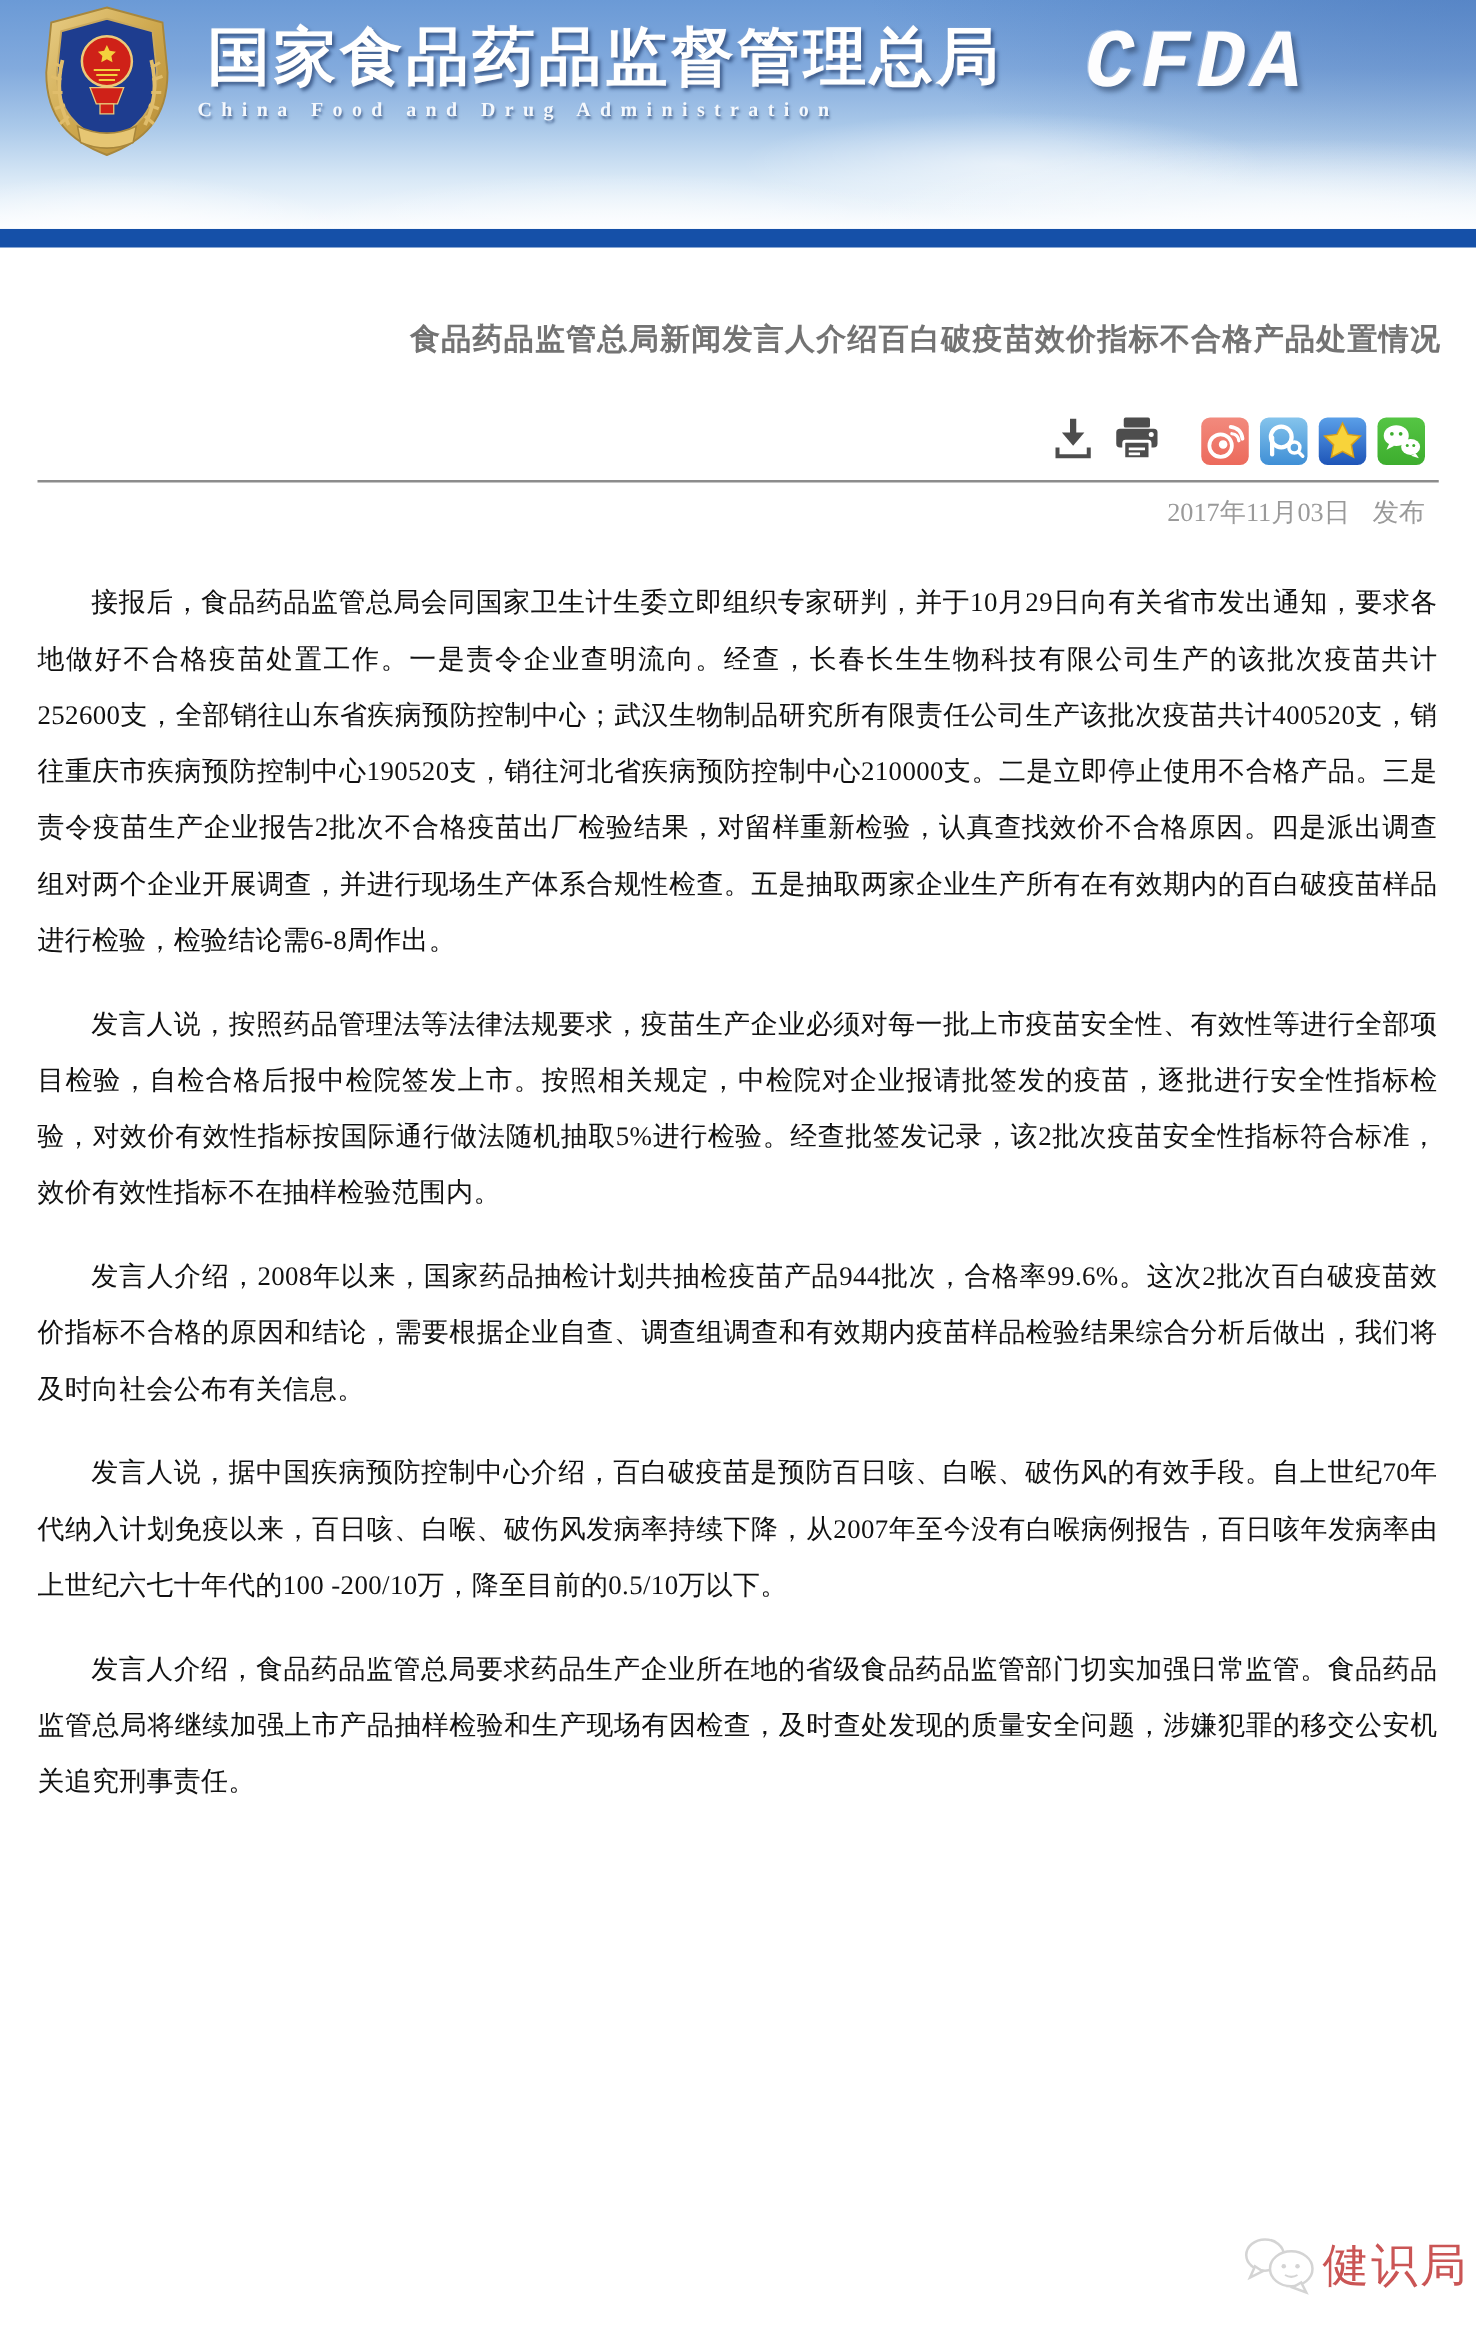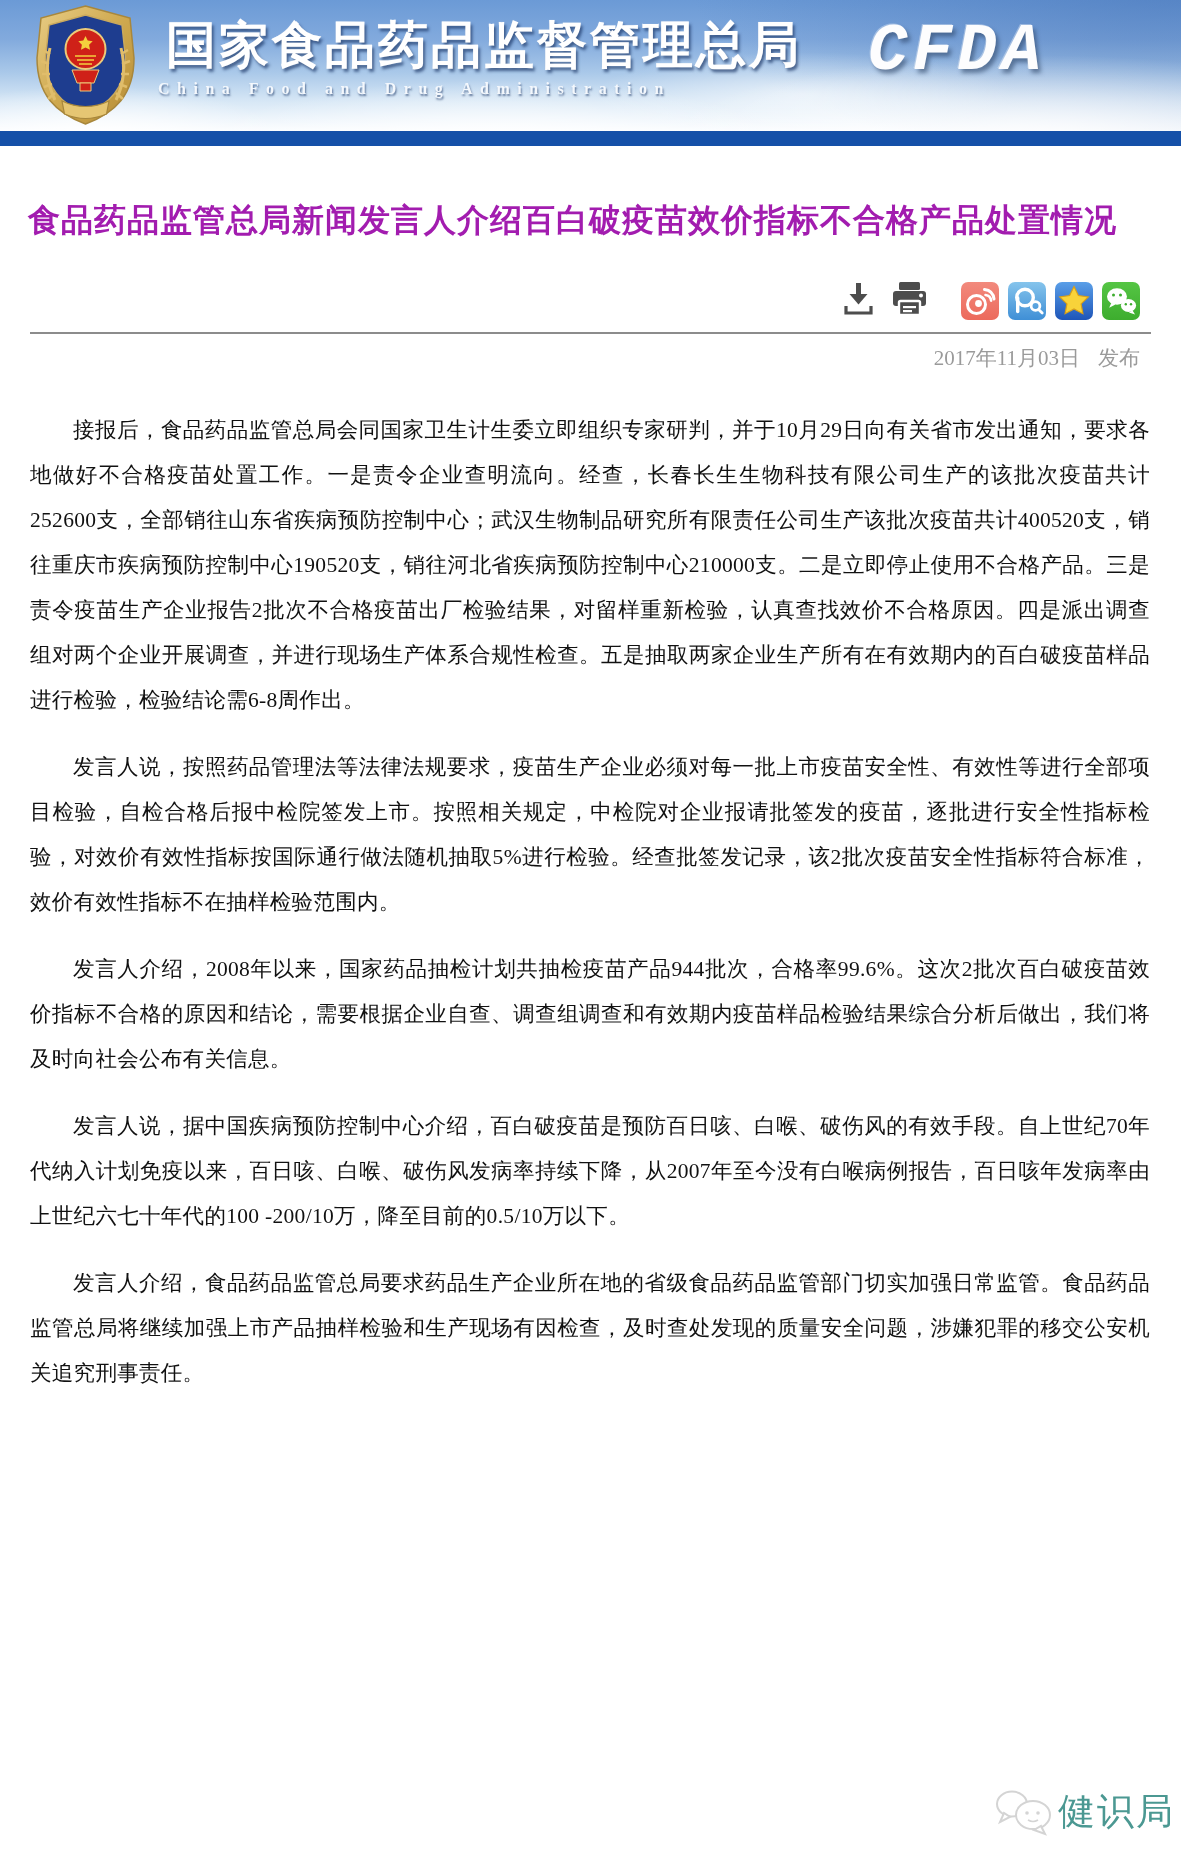--- a/index.html
+++ b/index.html
@@ -2,21 +2,21 @@
 <html><head>
 <meta charset="utf-8">
 <style>
   * { margin:0; padding:0; box-sizing:border-box; }
   html,body { background:#ffffff; }
   body { font-family:"Liberation Serif","DejaVu Serif",serif; }
   .page { position:relative; width:1181px; height:1862px; background:#ffffff; overflow:hidden; margin:0 auto; }
 
   
   .banner {
-    position:relative; width:1181px; height:131px; overflow:hidden;
+    position:relative; width:1181px; height:183px; overflow:hidden;
     background:
       radial-gradient(ellipse 260px 70px at 8% 104%,  rgba(255,255,255,.95), rgba(255,255,255,0) 72%),
       radial-gradient(ellipse 420px 95px at 42% 112%, rgba(255,255,255,.92), rgba(255,255,255,0) 70%),
       radial-gradient(ellipse 520px 120px at 88% 108%,rgba(255,255,255,.95), rgba(255,255,255,0) 72%),
       radial-gradient(ellipse 300px 60px at 68% 72%,  rgba(255,255,255,.55), rgba(255,255,255,0) 70%),
       radial-gradient(ellipse 700px 260px at 100% -10%,rgba(64,110,180,.50), rgba(64,110,180,0) 70%),
       linear-gradient(180deg,#6b9ad6 0%,#82aadd 30%,#a9c8e9 55%,#d8e8f6 78%,#fbfdff 100%);
   }
   .emblem { position:absolute; left:33px; top:4px; }
   .banner-cn {
@@ -32,22 +32,22 @@
   .banner-acronym {
     position:absolute; left:868px; top:14px; color:#fdfdfe;
     font-family:Liberation Mono, monospace;
     font-weight:bold; font-style:italic; font-size:66px; letter-spacing:5px;
     text-shadow:3px 4px 4px rgba(40,62,95,.55), -1px -1px 0 rgba(255,255,255,.35);
   }
   .blue-bar { width:1181px; height:15px; background:#1550a8; }
 
   
   .article-title {
-    margin:46px 28px 0 28px; text-align:left; color:#a21caf;
-    font-size:32px; line-height:56px; font-weight:bold; letter-spacing:1px;
+    margin:46px 28px 0 28px; text-align:right; color:#737373;
+    font-size:24px; line-height:56px; font-weight:bold; letter-spacing:1px;
   }
   .toolbar {
     margin-top:32px; padding-right:41px; height:40px;
     display:flex; justify-content:flex-end; align-items:flex-end; gap:9px;
   }
   .tool-btn { background:none; border:none; cursor:pointer; padding:0; display:block; }
   .tool-btn.download { margin-right:8px; }
   .tool-btn.print { margin-right:24px; }
   .share-tile {
     width:38px; height:38px; border-radius:7px; border:none; cursor:pointer; padding:0; display:block;
@@ -69,21 +69,21 @@
     font-size:21.5px; line-height:45px; color:#111; text-align:justify;
     text-indent:2em; margin-bottom:22px; letter-spacing:0.3px;
   }
 
   
   .watermark {
     position:absolute; left:992px; top:1782px; display:flex; align-items:center;
     pointer-events:none; opacity:.75;
   }
   .watermark-label {
-    color:#0f766e; font-size:37px; letter-spacing:2px; font-weight:normal;
+    color:#b91c1c; font-size:37px; letter-spacing:2px; font-weight:normal;
     font-family:"Liberation Sans","DejaVu Sans",sans-serif;
   }
 </style>
 </head>
 <body>
 
 <div class="page">
 
   <div class="banner">
     <span class="emblem">

